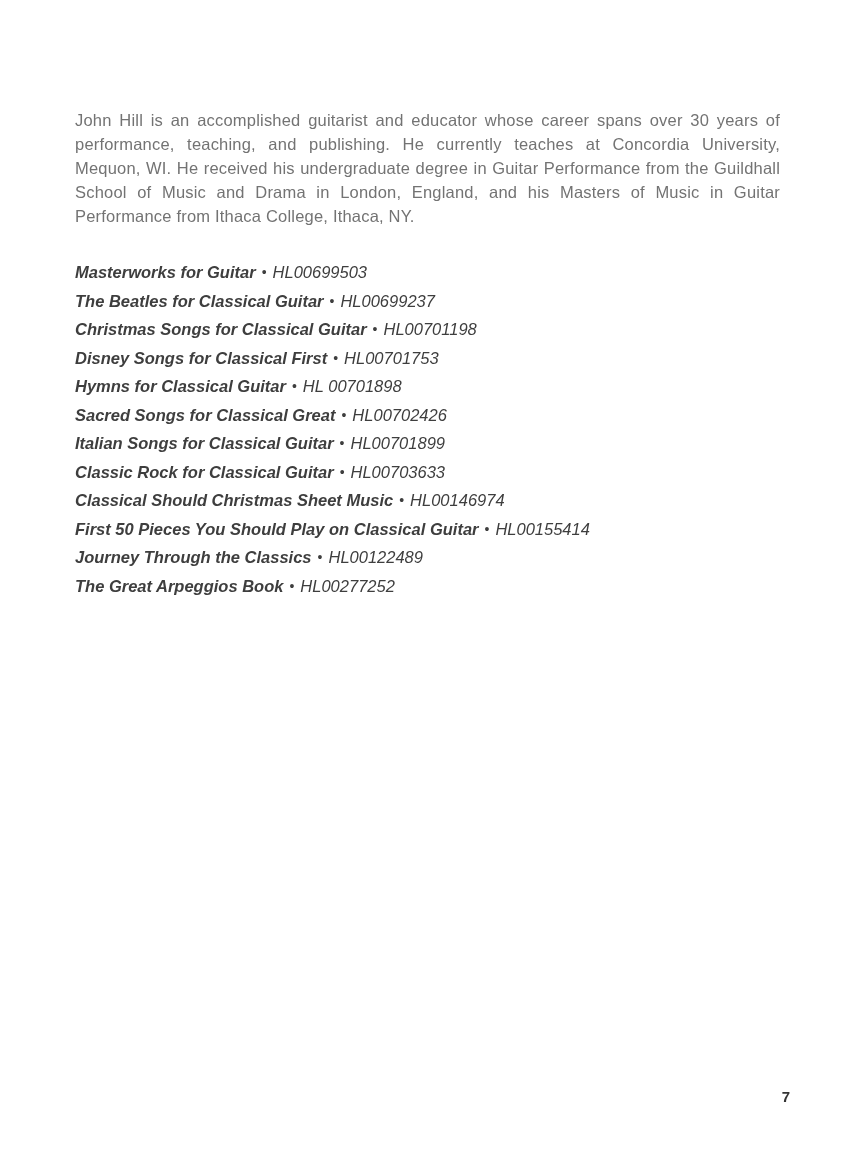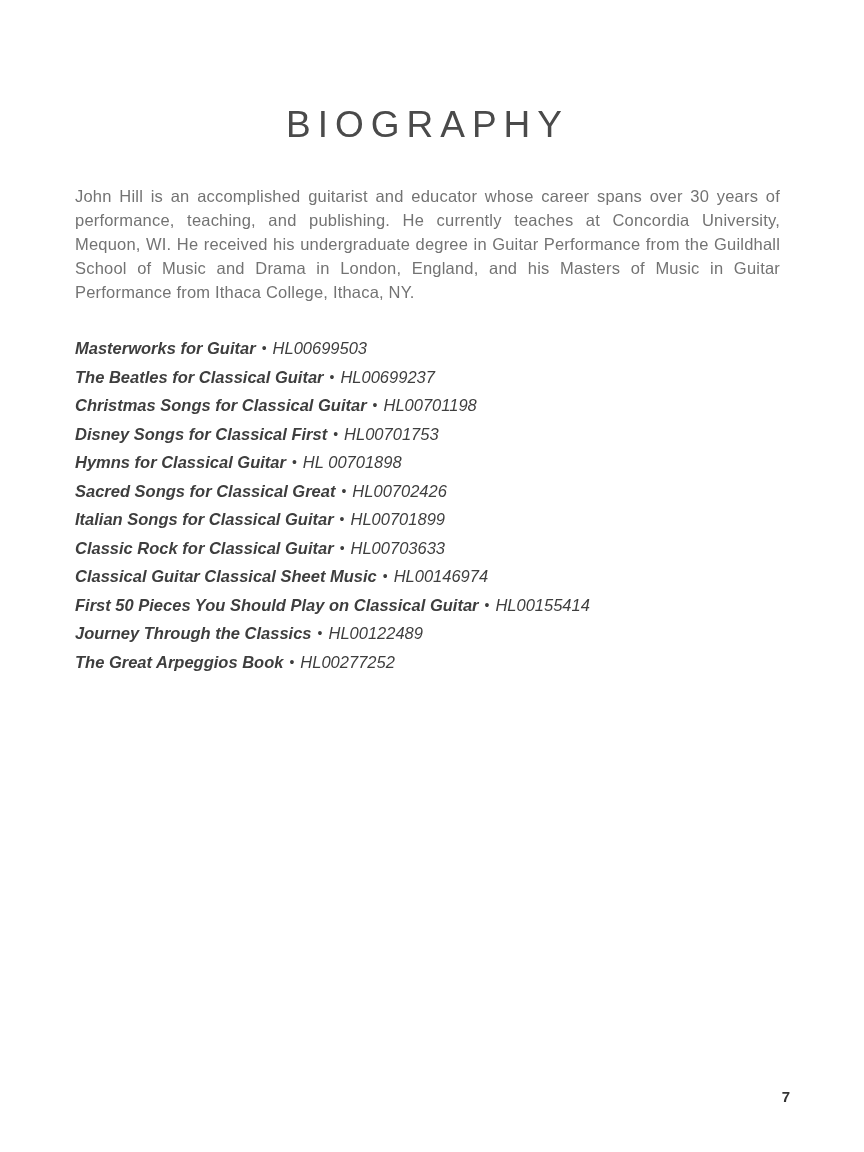--- a/index.html
+++ b/index.html
@@ -62,21 +62,20 @@
     font-size: 15px;
     font-weight: bold;
     color: #333333;
   }
 </style>
 </head>
 <body>
 
 <div class="page">
 
-  <h1 class="doc-title">BIOGRAPHY</h1>
 
   <p class="para">John Hill is an accomplished guitarist and educator whose career spans over 30 years of performance, teaching, and publishing. He currently teaches at Concordia University, Mequon, WI. He received his undergraduate degree in Guitar Performance from the Guildhall School of Music and Drama in London, England, and his Masters of Music in Guitar Performance from Ithaca College, Ithaca, NY.</p>
 
 
   <div class="book-list">
 
     <div class="book-line"><span class="book-title">Masterworks for Guitar</span><span class="sep">•</span><span class="book-catalog">HL00699503</span></div>
 
     <div class="book-line"><span class="book-title">The Beatles for Classical Guitar</span><span class="sep">•</span><span class="book-catalog">HL00699237</span></div>
 
@@ -85,21 +84,21 @@
     <div class="book-line"><span class="book-title">Disney Songs for Classical First</span><span class="sep">•</span><span class="book-catalog">HL00701753</span></div>
 
     <div class="book-line"><span class="book-title">Hymns for Classical Guitar</span><span class="sep">•</span><span class="book-catalog">HL 00701898</span></div>
 
     <div class="book-line"><span class="book-title">Sacred Songs for Classical Great</span><span class="sep">•</span><span class="book-catalog">HL00702426</span></div>
 
     <div class="book-line"><span class="book-title">Italian Songs for Classical Guitar</span><span class="sep">•</span><span class="book-catalog">HL00701899</span></div>
 
     <div class="book-line"><span class="book-title">Classic Rock for Classical Guitar</span><span class="sep">•</span><span class="book-catalog">HL00703633</span></div>
 
-    <div class="book-line"><span class="book-title">Classical Guitar Classical Sheet Music</span><span class="sep">•</span><span class="book-catalog">HL00146974</span></div>
+    <div class="book-line"><span class="book-title">Classical Should Christmas Sheet Music</span><span class="sep">•</span><span class="book-catalog">HL00146974</span></div>
 
     <div class="book-line"><span class="book-title">First 50 Pieces You Should Play on Classical Guitar</span><span class="sep">•</span><span class="book-catalog">HL00155414</span></div>
 
     <div class="book-line"><span class="book-title">Journey Through the Classics</span><span class="sep">•</span><span class="book-catalog">HL00122489</span></div>
 
     <div class="book-line"><span class="book-title">The Great Arpeggios Book</span><span class="sep">•</span><span class="book-catalog">HL00277252</span></div>
 
   </div>
 
   <div class="page-number">7</div>

